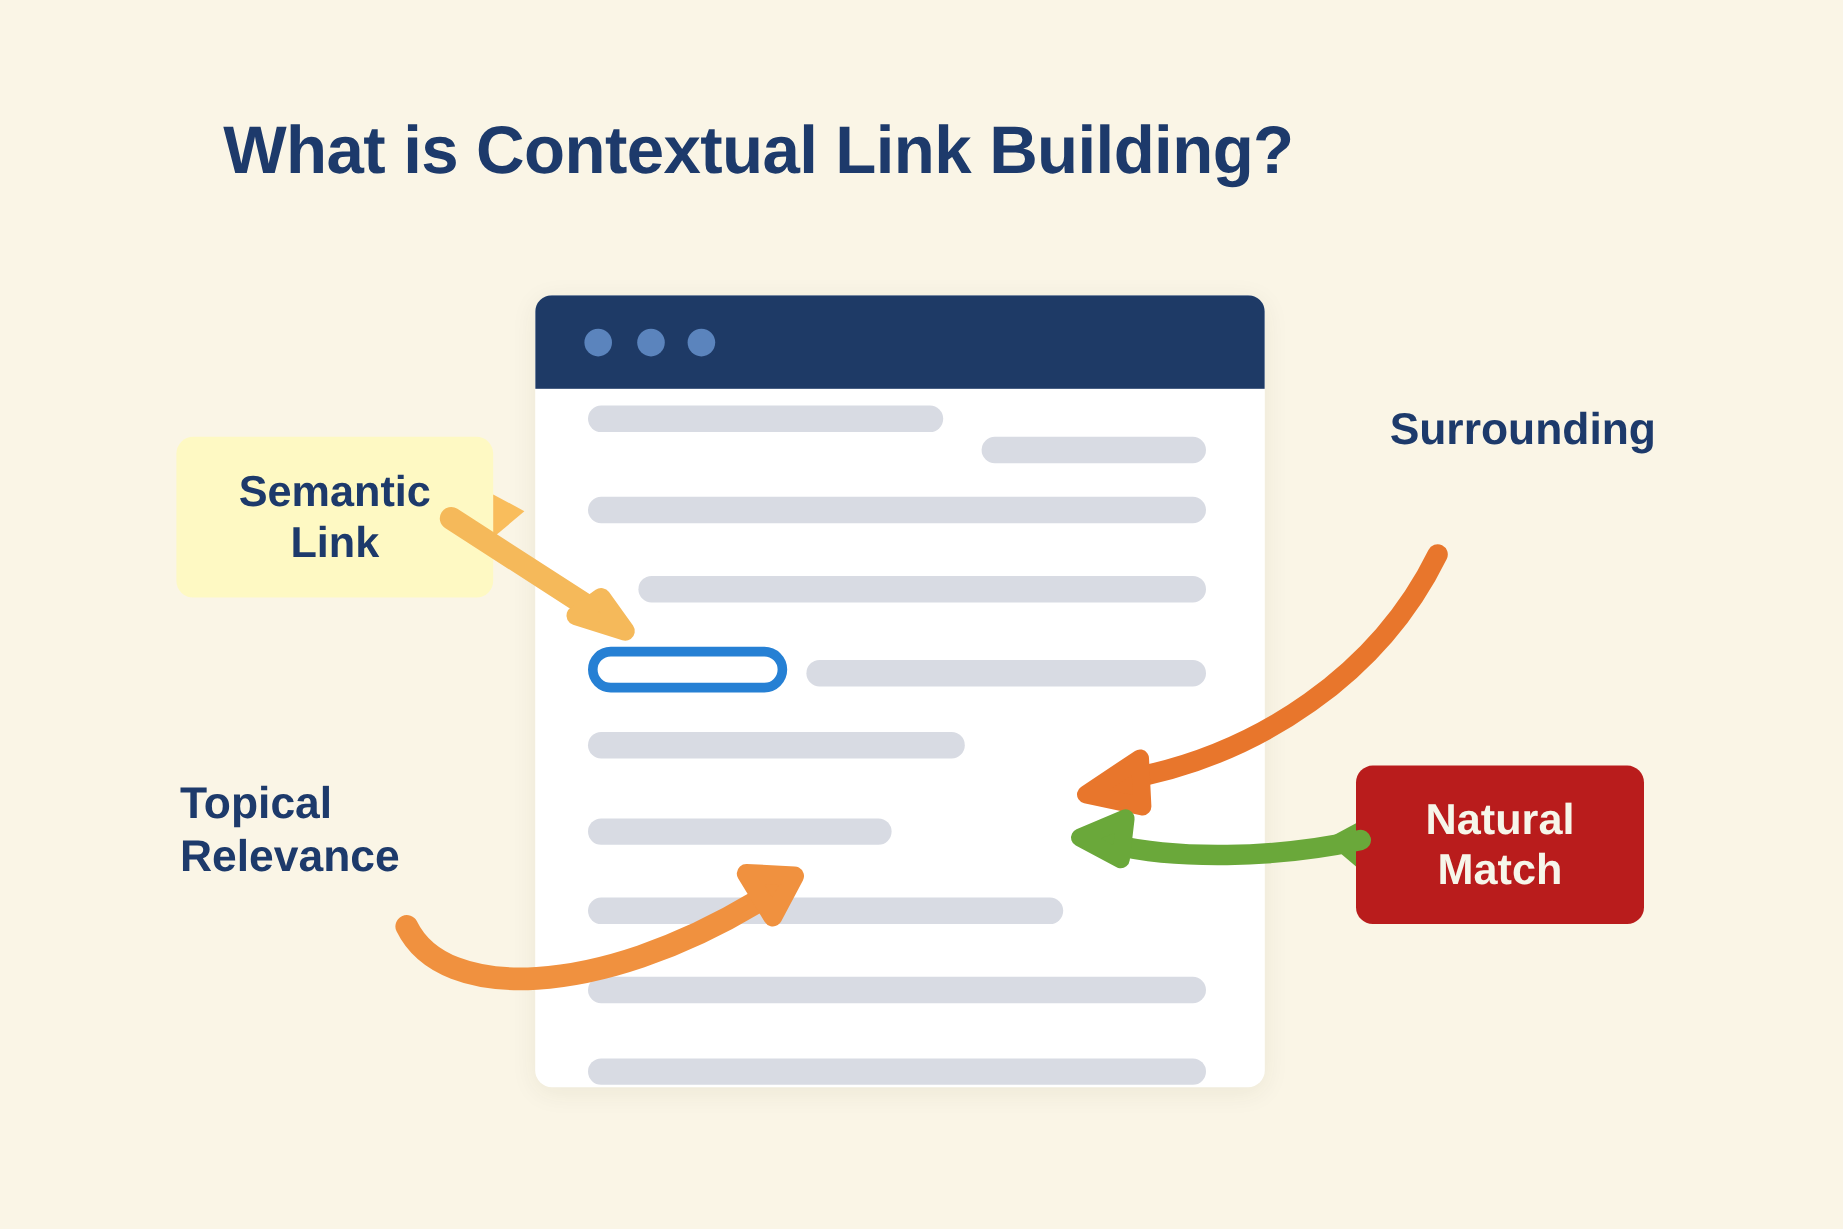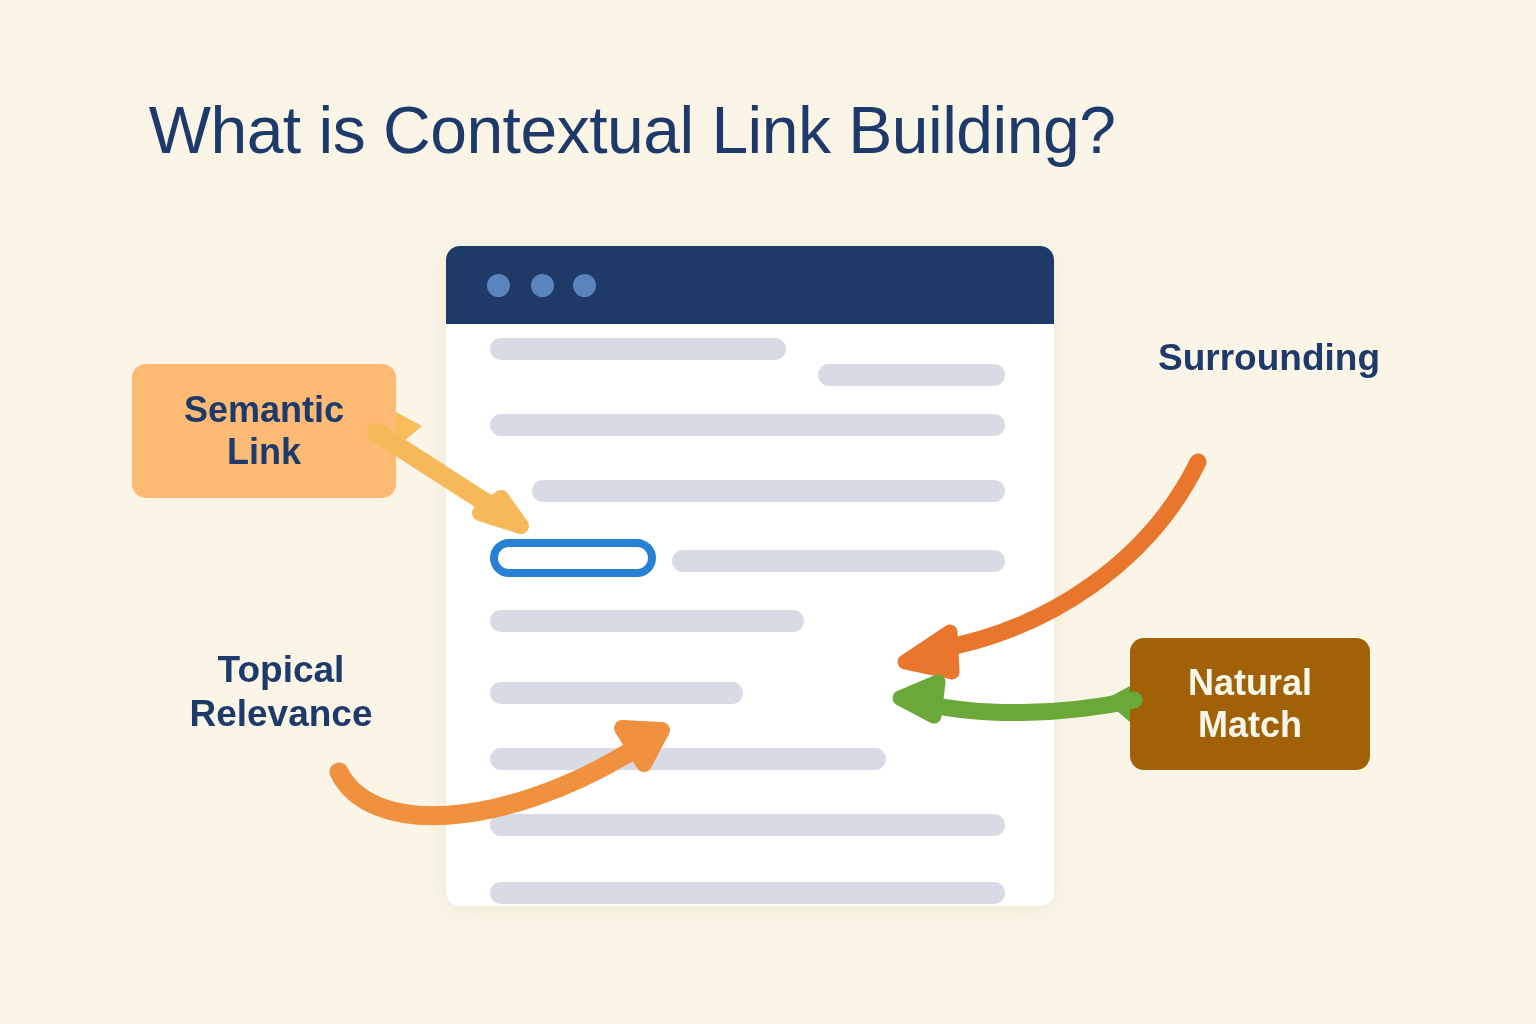--- a/index.html
+++ b/index.html
@@ -20,22 +20,22 @@
     height: 1024px;
   }
 
   
   #page-title {
     position: absolute;
     left: 0;
     top: 92px;
     width: 1264px;
     text-align: center;
-    font-size: 66px;
-    font-weight: normal;
+    font-size: 56px;
+    font-weight: bold;
     color: #1d3a6b;
     letter-spacing: -0.5px;
     white-space: nowrap;
   }
 
   
   #browser-window {
     position: absolute;
     left: 446px;
     top: 246px;
@@ -133,21 +133,20 @@
   #label-surrounding-content {
     left: 1040px;
     top: 336px;
     width: 340px;
     text-align: right;
   }
   #label-topical-relevance {
     left: 150px;
     top: 648px;
     width: 262px;
-    text-align: center;
   }
 
   
   #arrow-layer {
     position: absolute;
     left: 0;
     top: 0;
     width: 1536px;
     height: 1024px;
     pointer-events: none;
@@ -178,29 +177,29 @@
         <div class="text-line" style="left: 44px; top: 286px; width: 314px; background: rgb(216, 219, 227);"></div>
         <div class="text-line" style="left: 44px; top: 358px; width: 253px; background: rgb(216, 219, 227);"></div>
         <div class="text-line" style="left: 44px; top: 424px; width: 396px; background: rgb(216, 219, 227);"></div>
         <div class="text-line" style="left: 44px; top: 490px; width: 515px; background: rgb(216, 219, 227);"></div>
         <div class="text-line" style="left: 44px; top: 558px; width: 515px; background: rgb(216, 219, 227);"></div>
         <div class="link-pill" style="left: 44px; top: 215px; width: 166px; border-color: rgb(38, 128, 212);"></div>
       </div>
 
   </div>
 
-  <div class="callout" id="callout-semantic-match" style="background: #fdba74; color: rgb(29, 58, 107);">
+  <div class="callout" id="callout-semantic-match" style="background: #fef9c3; color: rgb(29, 58, 107); margin-left: 15px;">
     <span>
         <div>Semantic</div>
         <div>Link</div>
       </span>
   <span style="position: absolute; width: 0px; height: 0px; top: 48px; left: 100%; border-top: 14px solid transparent; border-bottom: 22px solid transparent; border-left: 26px solid rgb(249, 189, 92);"></span>
     </div>
 
-  <div class="callout" id="callout-natural-anchor" style="background: #a16207; color: rgb(246, 246, 234);">
+  <div class="callout" id="callout-natural-anchor" style="background: #b91c1c; color: rgb(246, 246, 234);">
     <span>
         <div>Natural</div>
         <div>Match</div>
       </span>
   <span style="position: absolute; width: 0px; height: 0px; top: 48px; right: 100%; border-top: 14px solid transparent; border-bottom: 22px solid transparent; border-right: 26px solid rgb(106, 168, 58);"></span>
     </div>
 
   <div class="plain-label" id="label-surrounding-content" style="color: rgb(29, 58, 107);">
     <span><div>Surrounding</div></span>
   </div>

